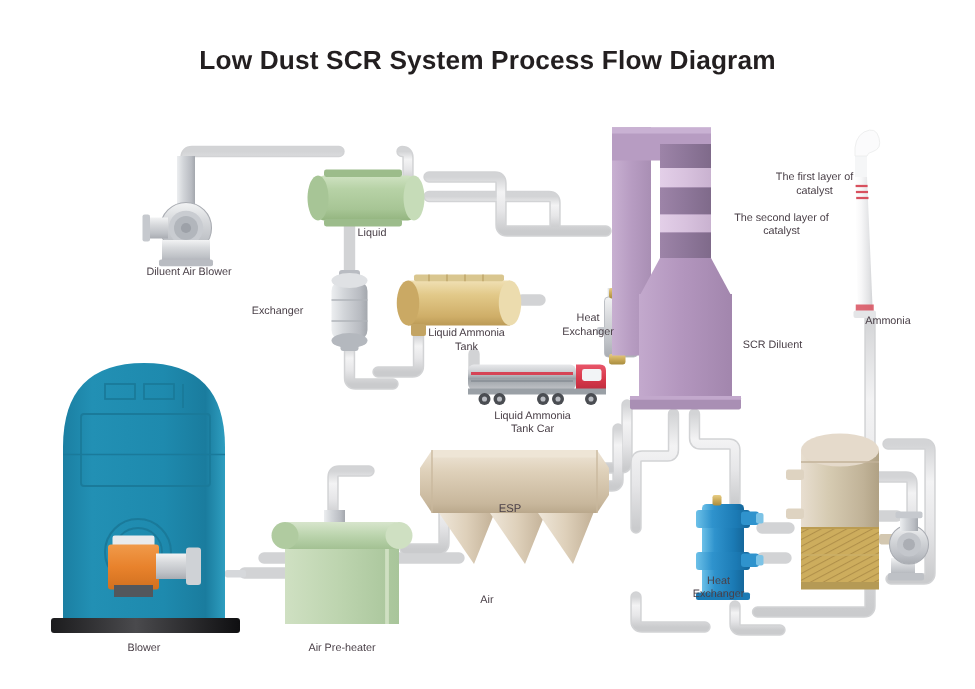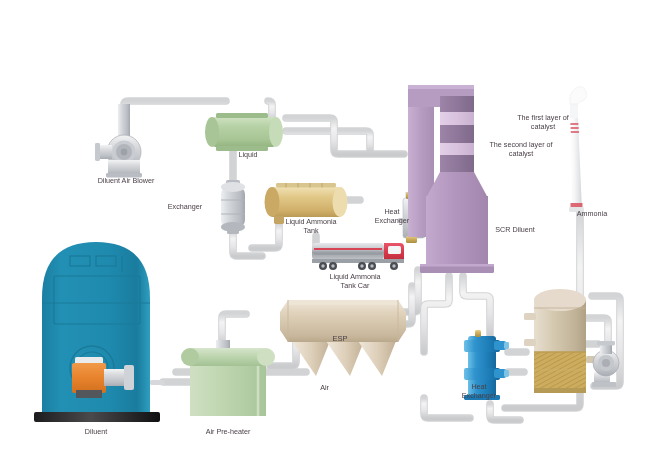--- a/index.html
+++ b/index.html
@@ -10,20 +10,21 @@
        text-align:center;white-space:pre-line;}
   #title{position:absolute;left:0;top:30px;width:650px;text-align:center;
          font-size:17.5px;font-weight:bold;color:#231f20;letter-spacing:.1px;}
   svg{position:absolute;left:0;top:0;}
 </style>
 </head>
 <body>
 
 <div id="stage">
 
+  <div id="title">Low Dust SCR System Process Flow Diagram</div>
 
   <svg width="650" height="459" viewBox="0 0 650 459">
     <defs>
       <linearGradient id="gPipeH" x1="0" y1="0" x2="0" y2="1">
         <stop offset="0" stop-color="#d3d4d6"></stop>
           <stop offset=".28" stop-color="#f3f3f4"></stop>
         <stop offset=".62" stop-color="#e6e6e8"></stop>
           <stop offset="1" stop-color="#cacbcd"></stop>
       </linearGradient>
       <linearGradient id="gPipeV" x1="0" y1="0" x2="1" y2="0">
@@ -430,25 +431,25 @@
   <div class="lbl" style="left:218px;top:150px;width:60px;">Liquid</div>
   <div class="lbl" style="left:151px;top:202px;width:68px;">Exchanger</div>
   <div class="lbl" style="left:271px;top:217px;width:80px;">Liquid Ammonia
 Tank</div>
   <div class="lbl" style="left:313px;top:272px;width:84px;">Liquid Ammonia
 Tank Car</div>
   <div class="lbl" style="left:363px;top:207px;width:58px;">Heat
 Exchanger</div>
   <div class="lbl" style="left:482px;top:225px;width:66px;">SCR Diluent</div>
   <div class="lbl" style="left:564px;top:209px;width:56px;">Ammonia</div>
-  <div class="lbl" style="left:70px;top:427px;width:52px;">Diluent</div>
+  <div class="lbl" style="left:70px;top:427px;width:52px;">Blower</div>
   <div class="lbl" style="left:190px;top:427px;width:76px;">Air Pre-heater</div>
   <div class="lbl" style="left:320px;top:334px;width:40px;font-size:7.5px;">ESP</div>
   <div class="lbl" style="left:450px;top:382px;width:58px;">Heat
 Exchanger</div>
 
   <div class="lbl" style="left:503px;top:113px;width:80px;text-align:center;">The first layer of
 catalyst</div>
   <div class="lbl" style="left:478px;top:140px;width:86px;">The second layer of
 catalyst</div>
-  <div class="lbl" style="left:305px;top:383px;width:24px;text-align:right;">Air</div>
+  <div class="lbl" style="left:305px;top:395px;width:24px;text-align:right;">Air</div>
 
 </div>
 
 </body></html>

